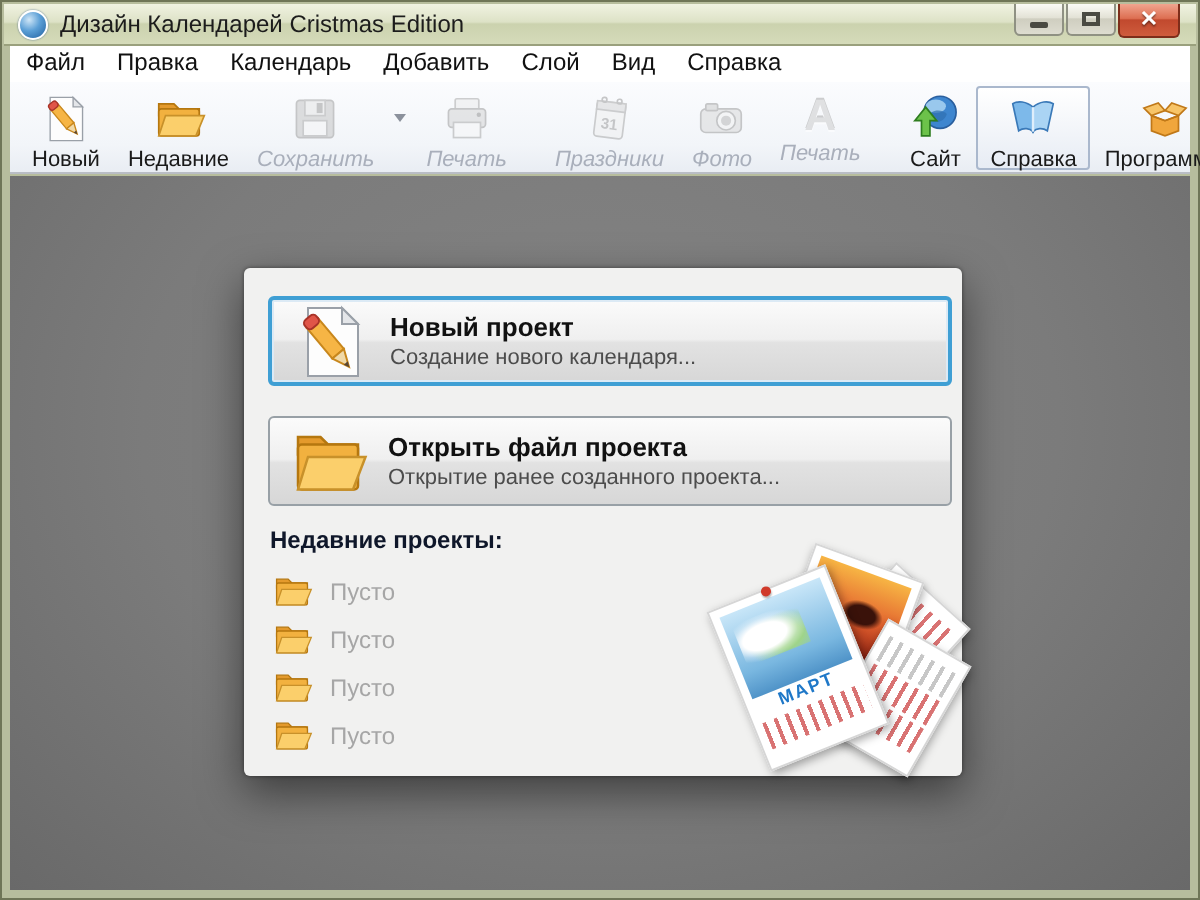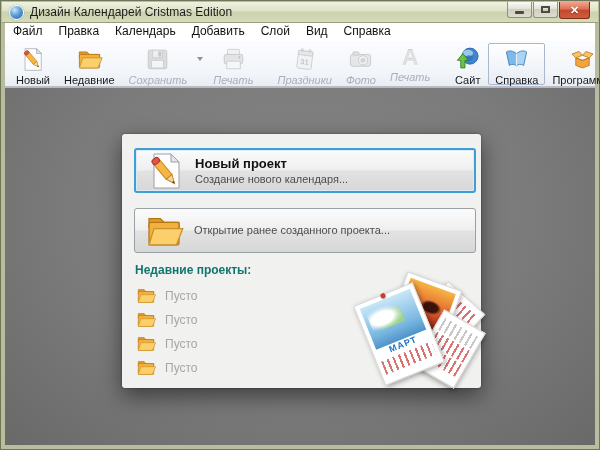--- a/index.html
+++ b/index.html
@@ -56,21 +56,21 @@
   .dialog{position:absolute;left:117px;top:46px;width:359px;height:254px;background:#f1f1f0;
     border-radius:3px;box-shadow:0 8px 22px rgba(0,0,0,.5),0 0 2px rgba(0,0,0,.45);}
   .big-btn{position:absolute;left:12px;width:342px;height:45px;box-sizing:border-box;
     border:1px solid #98a0a6;border-radius:3px;cursor:pointer;
     background:linear-gradient(#fbfbfb 0%,#efefef 48%,#e2e2e2 52%,#d7d7d7 100%);
     display:flex;align-items:center;}
   .big-btn.focused{border:2px solid #3f9fd4;box-shadow:inset 0 0 0 1px #dceaf5;}
   .big-btn .bb-icon{width:40px;height:40px;margin:0 10px 0 9px;flex:0 0 auto;}
   .bb-title{font-size:13px;font-weight:bold;color:#111;line-height:1.35;}
   .bb-sub{font-size:11px;color:#4c4c4c;line-height:1.3;}
-  .recent-label{position:absolute;left:13px;top:129px;font-size:12px;font-weight:bold;color:#0f766e;}
+  .recent-label{position:absolute;left:13px;top:129px;font-size:12px;font-weight:bold;color:#0f172a;}
   .recent-list{position:absolute;left:13px;top:150px;}
   .recent-row{display:flex;align-items:center;height:24px;cursor:default;}
   .recent-row .rf-icon{width:22px;height:18px;margin-right:8px;}
   .recent-row .rf-label{font-size:12px;color:#a6a6a6;}
 
   
   .cal-art{position:absolute;right:6px;top:143px;width:116px;height:104px;pointer-events:none;}
   .card{position:absolute;background:#fff;border:1px solid #d6d6d6;
     box-shadow:1px 2px 5px rgba(0,0,0,.35);box-sizing:border-box;padding:4px;}
   .cal-grid{height:14px;margin-top:2px;
@@ -279,20 +279,21 @@
 
       <div class="big-btn" style="top:74px;">
         <span class="bb-icon">
           <svg width="40" height="40" viewBox="0 0 32 32">
             <path d="M4 6 h9 l3 3 h12 v4 H4 z" fill="#e49a2c" stroke="#b5770f"></path>
             <rect x="4" y="9" width="24" height="18" rx="1.5" fill="#f2b13f" stroke="#b5770f"></rect>
             <path d="M8 14 h23 l-5 13 H4 z" fill="#fbcf6b" stroke="#c8912a"></path>
           </svg>
         </span>
         <span>
+          <div class="bb-title">Открыть файл проекта</div>
           <div class="bb-sub">Открытие ранее созданного проекта...</div>
         </span>
       </div>
 
       <div class="recent-label">Недавние проекты:</div>
 
       <div class="recent-list">
         <div class="recent-row">
           <span class="rf-icon">
             <svg width="22" height="18" viewBox="0 0 32 28">

